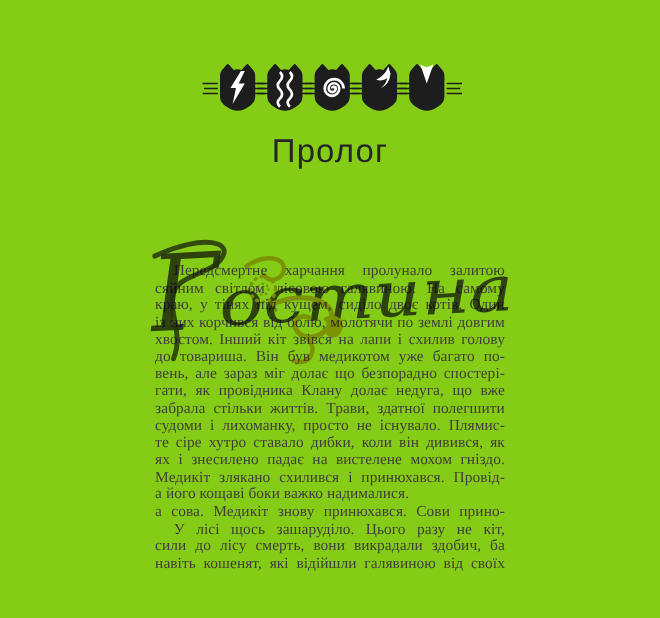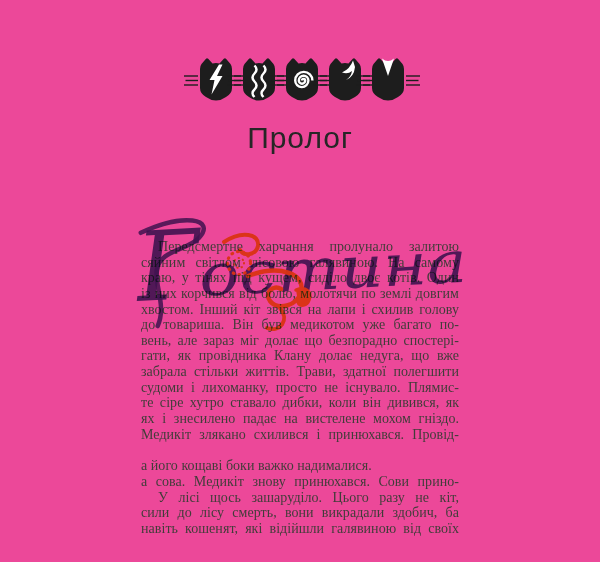--- a/index.html
+++ b/index.html
@@ -1,36 +1,36 @@
 <!DOCTYPE html>
 <html><head>
 <meta charset="utf-8">
 <style>
   html,body{margin:0;padding:0;background:#ffffff;}
   .page{
-    position:relative;width:600px;height:562px;background:#ec4899;
+    position:relative;width:600px;height:562px;background:#84cc16;
     overflow:hidden;font-family:"Liberation Serif", serif;
   }
   
   .clan-icons{position:absolute;left:0;top:57px;width:600px;height:46px;}
   .clan-icons svg{position:absolute;top:0;}
   
   .title{
     position:absolute;left:141px;top:121px;width:318px;margin:0;
     text-align:center;font-family:"Liberation Sans", sans-serif;
     font-size:30px;font-weight:400;letter-spacing:1px;color:#262626;
   }
   
   .body-text{
     position:absolute;left:141px;top:239px;width:318px;
     font-size:14px;line-height:15.65px;color:#423d3a;
     letter-spacing:0.05px;
   }
   .line{text-align:justify;text-align-last:justify;white-space:normal;height:15.65px;overflow:visible;}
-  .line.end{text-align-last:left;margin-top:16px;}
+  .line.end{text-align-last:left;}
   .line.indent{padding-left:17px;}
   
   .watermark{
     position:absolute;left:128px;top:214px;width:366px;height:134px;
     mix-blend-mode:multiply;pointer-events:none;
   }
   .wm-text{
     font-family:"DejaVu Serif", serif;font-style:italic;
     fill:#454084;opacity:0.9;
   }

